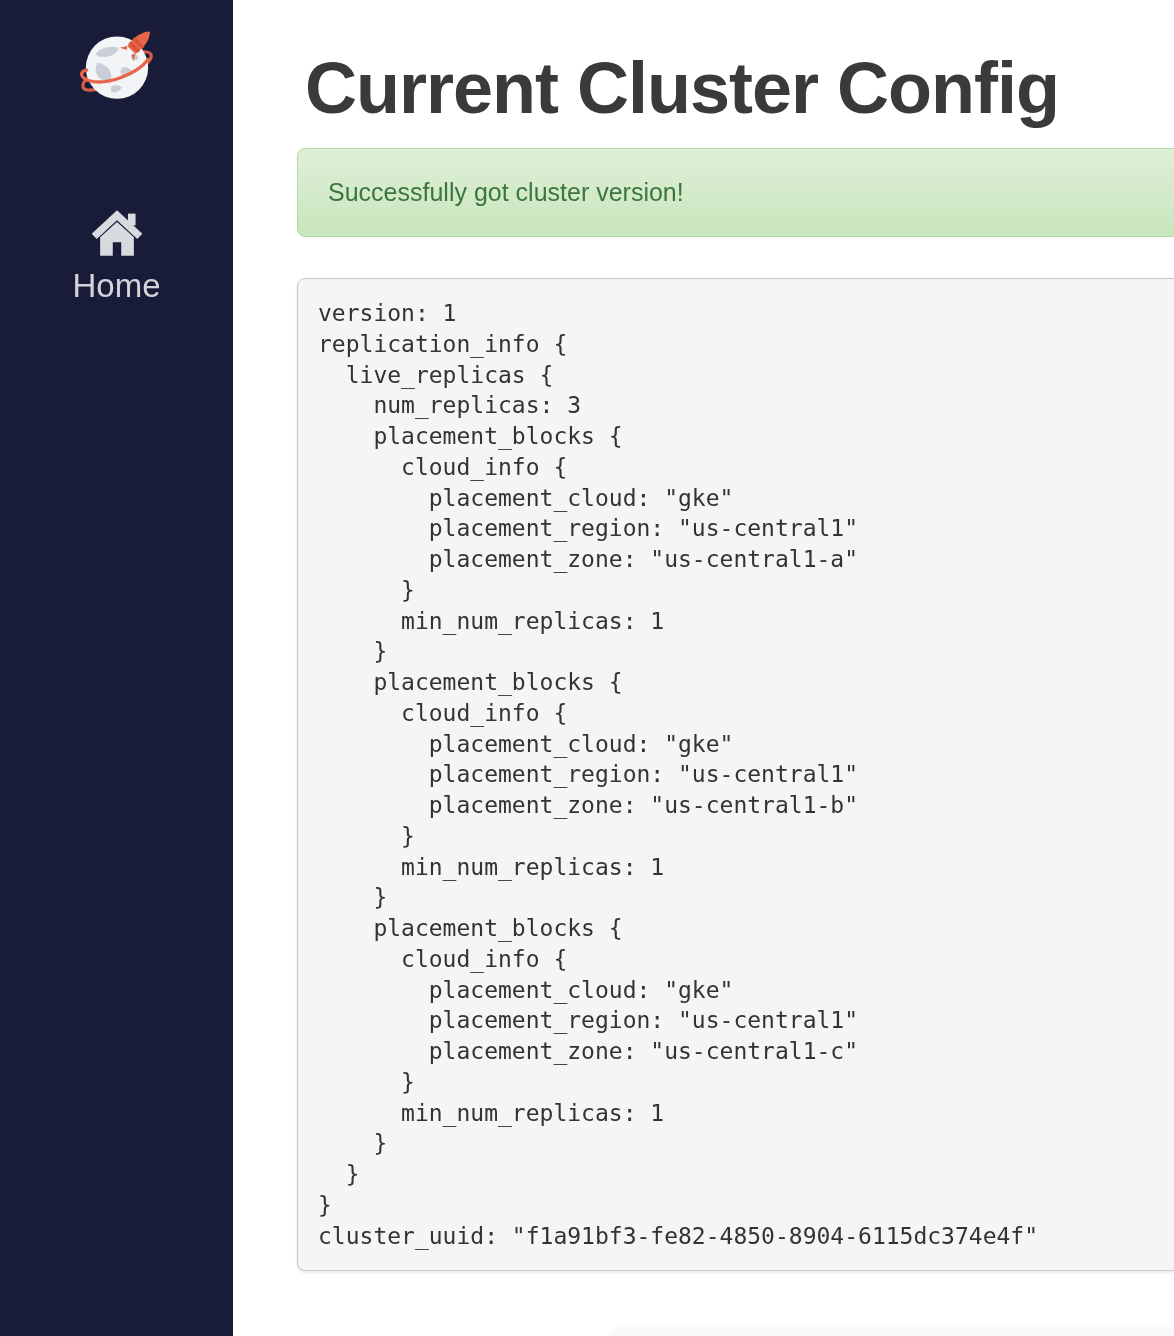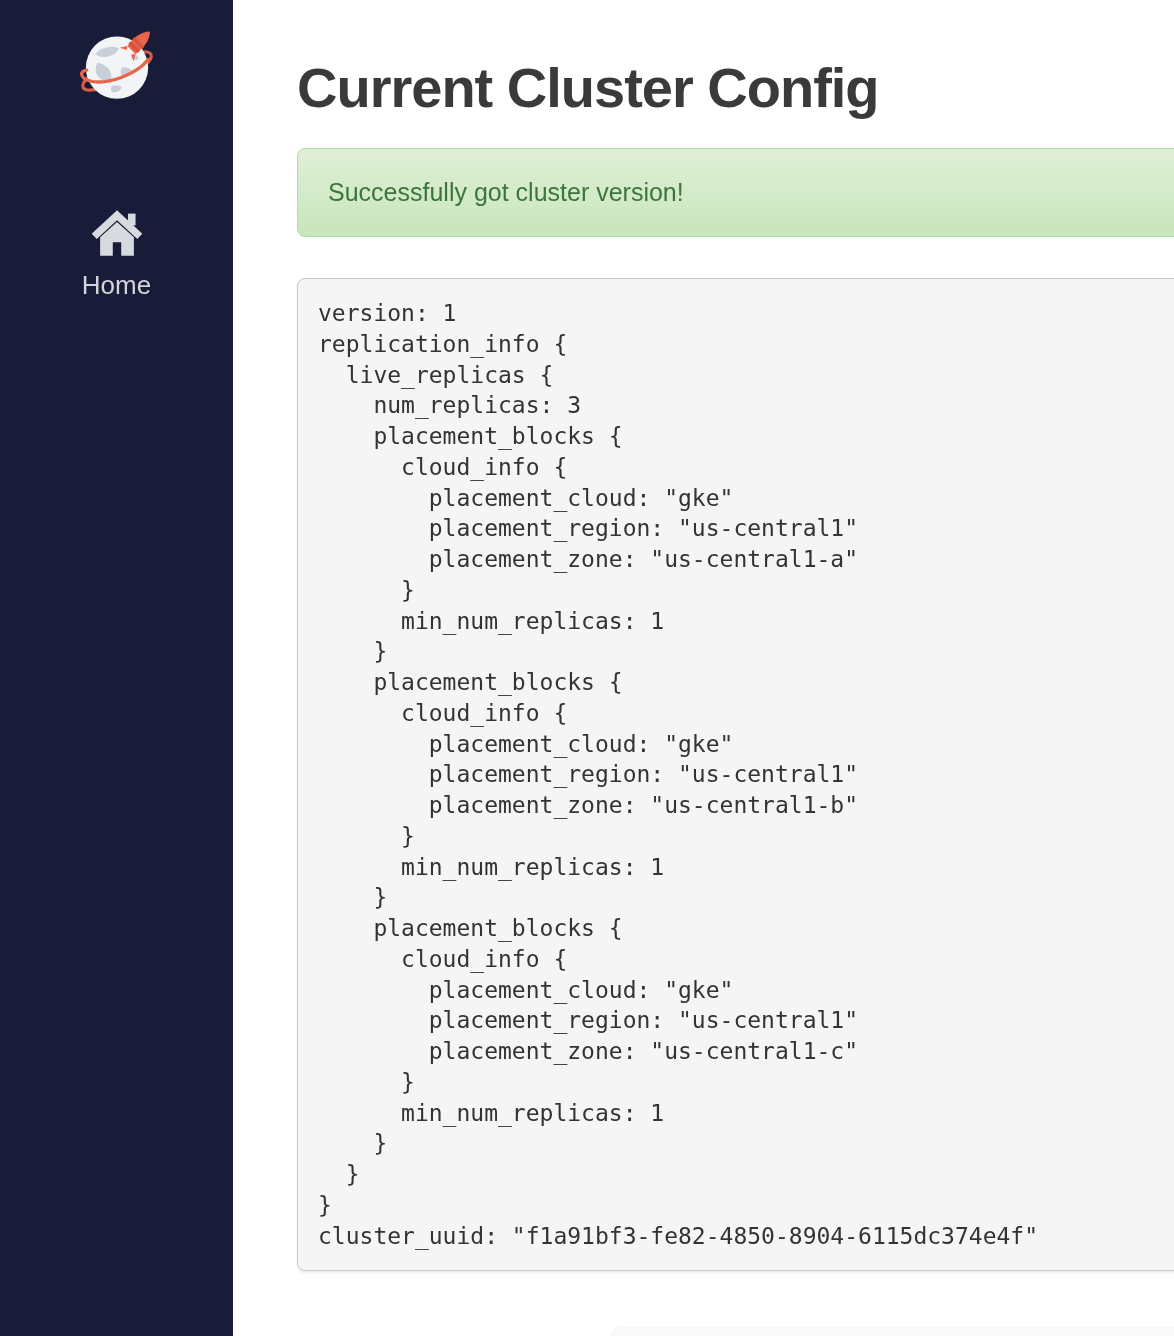--- a/index.html
+++ b/index.html
@@ -17,31 +17,31 @@
     display:flex; flex-direction:column; align-items:center;
   }
   .logo-wrap { padding-top:24px; }
   .nav { margin-top:96px; display:flex; flex-direction:column; gap:78px; width:100%; }
   .nav-item {
     display:flex; flex-direction:column; align-items:center; gap:13px;
     cursor:pointer; width:100%;
   }
   .nav-icon { color:var(--icon,#d7dade); display:block; }
   .nav-label {
-    color:var(--sidebar-text,#d2d4da); font-size:26px; line-height:29px;
+    color:var(--sidebar-text,#d2d4da); font-size:33px; line-height:29px;
     text-align:right; white-space:nowrap;
   }
   .cutout { fill:var(--sidebar-bg,#181c38); }
   .lite   { fill:var(--icon,#d7dade); }
 
   
   .main { flex:1 1 auto; background:#fff; padding:54px 0 0 64px; position:relative; }
   h1.page-title {
-    margin:0 0 26px 0;
-    font-size:56px; line-height:68px; font-weight:bold;
+    margin:0 0 26px 8px;
+    font-size:72px; line-height:68px; font-weight:bold;
     letter-spacing:-1px; color:#3a3a3a; white-space:nowrap;
   }
   .alert-success {
     margin:0 -12px 41px 0;
     padding:30px;
     font-size:25px; line-height:27px;
     color:var(--alert-text,#3c763d);
     background:linear-gradient(to bottom, var(--alert-bg-top,#dff0d8) 0%, var(--alert-bg-bottom,#c8e5bc) 100%);
     border:1px solid var(--alert-border,#b2dba1);
     border-radius:8px;

